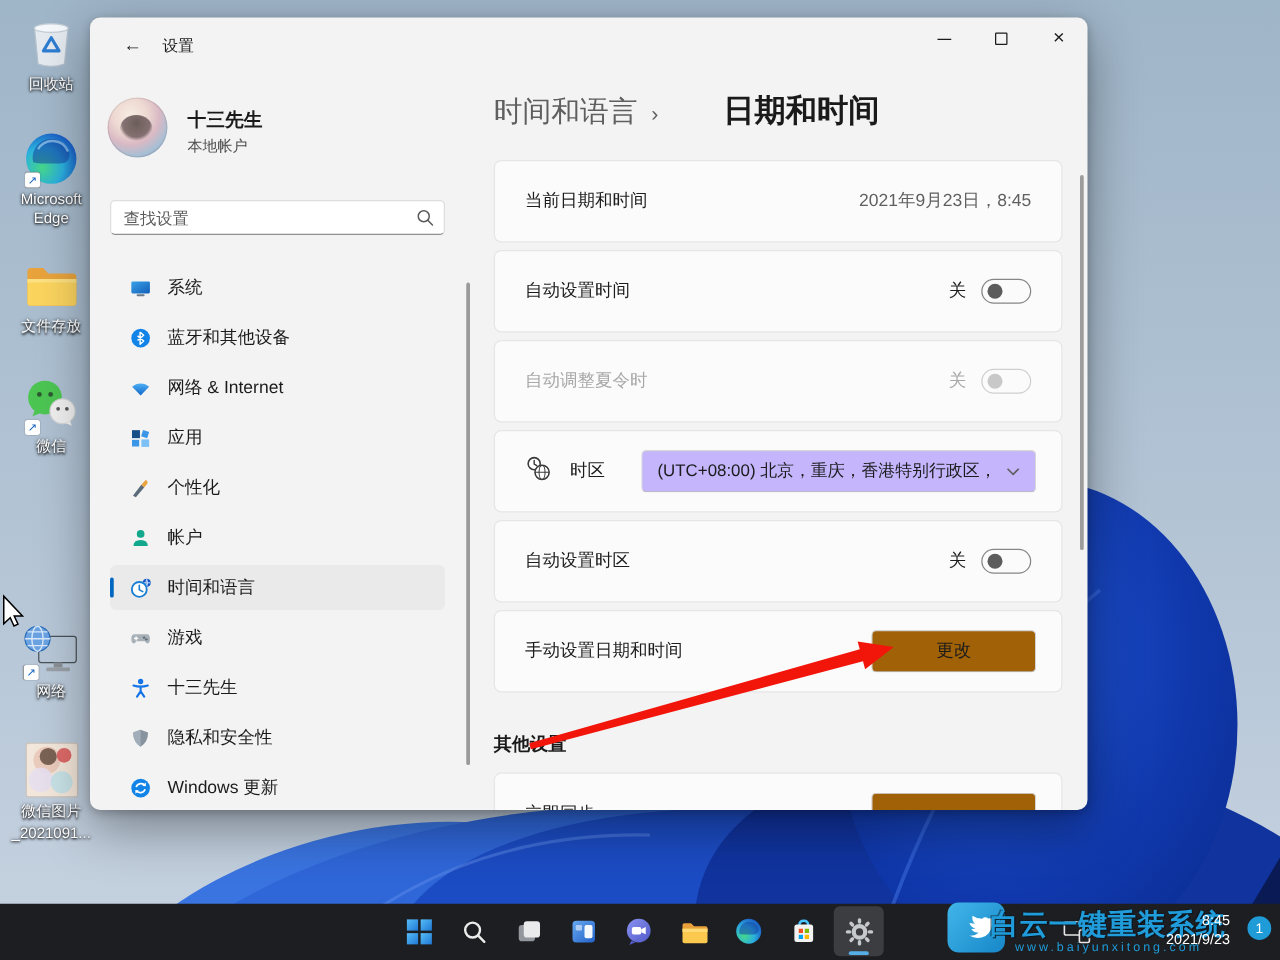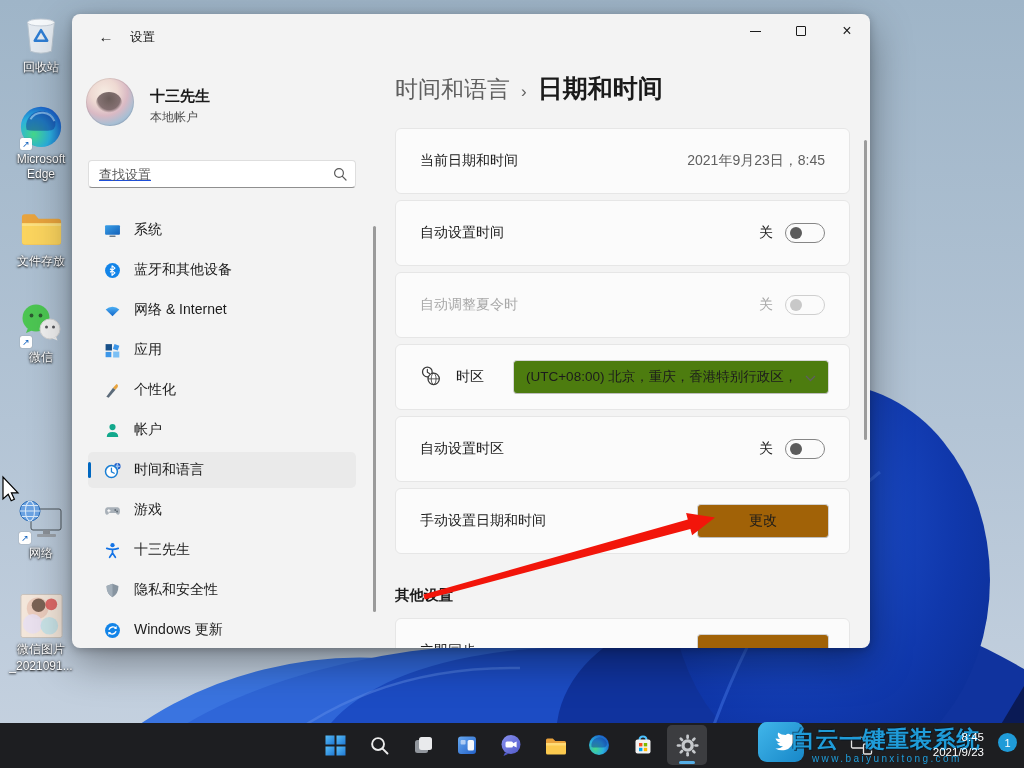--- a/index.html
+++ b/index.html
@@ -34,50 +34,50 @@
   
   .avatar{position:absolute;left:14px;top:64px;width:48px;height:48px;border-radius:50%;
     background:radial-gradient(circle at 38% 30%,#f6ece2 0%,#eed9d2 30%,#d9b9c4 52%,#a8bfd4 72%,#7e94b8 100%);
     box-shadow:inset 0 0 0 1px rgba(0,0,0,.08);overflow:hidden;}
   .avatar:after{content:"";position:absolute;left:10px;top:14px;width:26px;height:22px;border-radius:50%;
     background:radial-gradient(circle at 50% 30%,#4a3c3a 0%,#6b585a 55%,transparent 70%);opacity:.8;}
   .prof-name{position:absolute;left:78px;top:73px;font-size:15px;font-weight:bold;color:#1a1a1a;}
   .prof-type{position:absolute;left:78px;top:95px;font-size:12px;color:#4c4c4c;}
   .searchbox{position:absolute;left:16px;top:146px;width:268px;height:28px;}
   .searchbox input{width:100%;height:100%;border:1px solid #dedede;border-bottom:1px solid #8f8f8f;border-radius:4px;
-    background:#fff;padding:0 30px 0 10px;font-size:13px;color:#1d4ed8;text-decoration:underline;}
+    background:#fff;padding:0 30px 0 10px;font-size:13px;color:#000000;}
   .searchbox input::placeholder{color:#5a5a5a;opacity:1;}
   .search-ico{position:absolute;right:9px;top:7px;}
   .nav{position:absolute;left:16px;top:198px;width:268px;}
   .nav-item{position:relative;height:36px;margin-bottom:4px;border-radius:5px;display:flex;align-items:center;
     padding-left:16px;cursor:pointer;}
   .nav-item.sel{background:#eaeaea;}
   .nav-accent{position:absolute;left:0;top:10px;width:3px;height:16px;border-radius:2px;background:#0067c0;}
   .nav-ico{width:17px;height:17px;display:flex;align-items:center;justify-content:center;margin-right:13px;flex:0 0 auto;}
   .nav-label{font-size:14px;color:#1b1b1b;white-space:nowrap;}
   .side-scroll{position:absolute;left:301px;top:212px;width:3px;height:386px;border-radius:2px;background:#9a9a9a;}
 
   
   .crumbs{position:absolute;left:323px;top:58px;display:flex;align-items:baseline;}
   .crumb-parent{font-size:23px;color:#5f5f5f;cursor:pointer;}
   .crumb-sep{font-size:17px;color:#5f5f5f;margin:0 11px;}
-  .crumb-current{font-size:25px;font-weight:600;color:#1a1a1a;}
+  .crumb-current{font-size:25px;font-weight:600;color:#1a1a1a;margin-left:41px;}
   .card{position:absolute;left:323px;width:455px;height:66px;background:#fbfbfb;border:1px solid #e6e6e6;border-radius:6px;
     display:flex;align-items:center;justify-content:space-between;padding:0 24px;}
   .row-label{font-size:14px;color:#1c1c1c;}
   .row-value{font-size:14px;color:#606060;text-align:center;}
   .tgl-group{display:flex;align-items:center;gap:12px;}
   .tgl-state{font-size:14px;color:#1c1c1c;}
   .toggle{position:relative;width:40px;height:20px;border:1px solid #868686;border-radius:10px;background:transparent;cursor:pointer;}
   .toggle .knob{position:absolute;left:4px;top:3px;width:12px;height:12px;border-radius:50%;background:#5c5c5c;}
   .card.disabled .row-label,.card.disabled .tgl-state{color:#a8a8a8;}
   .toggle.disabled{border-color:#cfcfcf;cursor:default;}
   .toggle.disabled .knob{background:#c8c8c8;}
   .tz-left{display:flex;align-items:center;gap:15px;}
-  .dropdown{width:316px;height:34px;background:#4d7c0f;border:1px solid #d6d6d6;border-bottom-color:#bdbdbd;border-radius:4px;
+  .dropdown{width:316px;height:34px;background:#c4b5fd;border:1px solid #d6d6d6;border-bottom-color:#bdbdbd;border-radius:4px;
     display:flex;align-items:center;justify-content:space-between;padding:0 12px;cursor:pointer;}
   .dd-text{font-size:13.5px;color:#1c1c1c;white-space:nowrap;overflow:hidden;}
   .btn{width:132px;height:34px;background:#a16207;border:1px solid #d2d2d2;border-bottom-color:#bdbdbd;border-radius:4px;
     font-size:14px;color:#1b1b1b;cursor:pointer;}
   .section-h{position:absolute;left:323px;top:572px;font-size:14.5px;font-weight:bold;color:#1a1a1a;}
   .main-scroll{position:absolute;left:792px;top:126px;width:3px;height:300px;border-radius:2px;background:#9c9c9c;}
 
   
   .arrow-overlay,.cursor-overlay{position:absolute;inset:0;pointer-events:none;}
 

